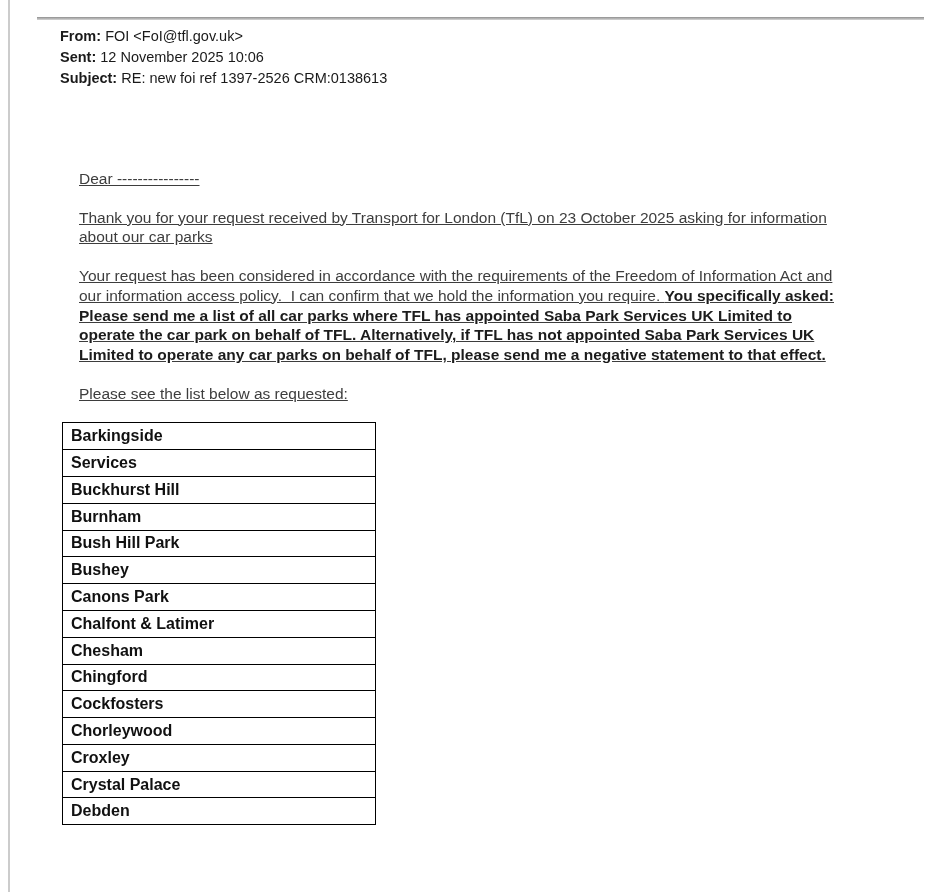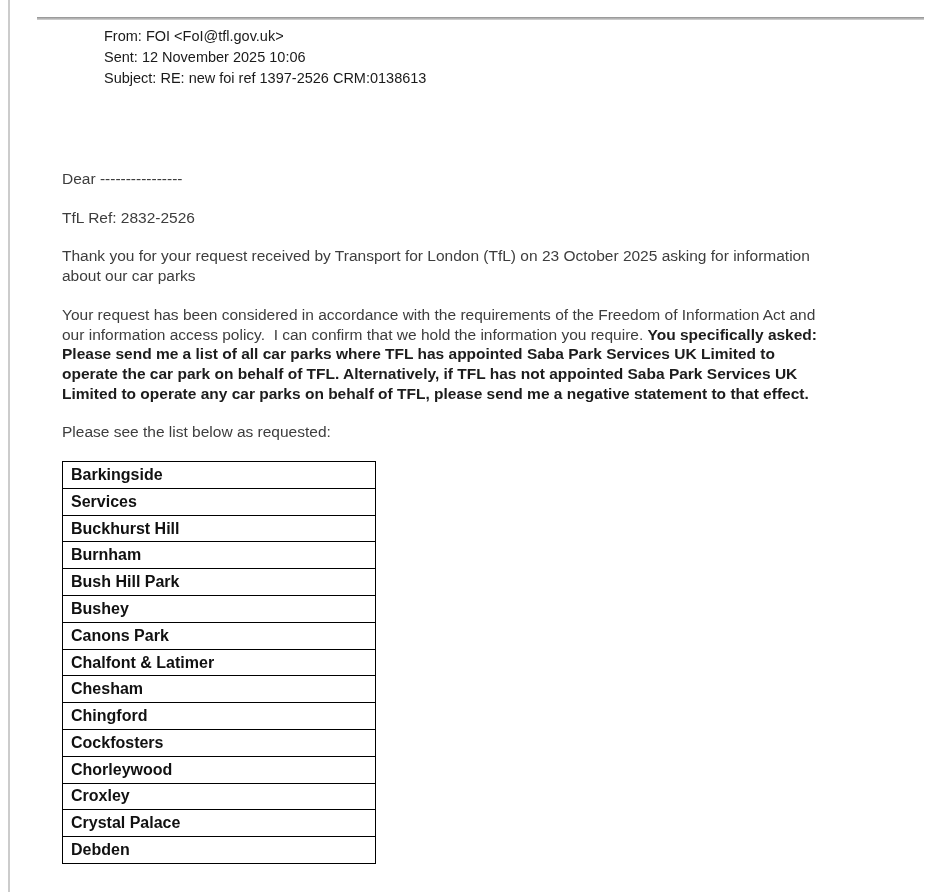--- a/index.html
+++ b/index.html
@@ -33,38 +33,38 @@
   }
   .email-header {
     position: absolute;
     left: 60px;
     top: 26px;
     font-size: 14.5px;
     line-height: 20.8px;
     color: var(--header-text, #1a1a1a);
   }
   .email-header .hline { white-space: pre; }
-  .email-header .hlabel { font-weight: normal; margin-left: 44px; }
+  .email-header .hlabel { font-weight: bold; }
   .redaction-line {
     display: inline-block;
     width: 162px;
     height: 2px;
     background: var(--redaction-line, #a65a55);
     vertical-align: middle;
     margin-left: 6px;
     margin-bottom: 2px;
   }
   .email-body {
     position: absolute;
     left: 62px;
     top: 169px;
     color: var(--body-text, #3d3d3d);
     font-size: 15.5px;
   }
-  .para { margin: 0 0 19px 0; }
+  .para { margin: 0 0 19px 17px; text-decoration: underline; }
   .para .line { line-height: 19.7px; min-height: 19.7px; }
   .para .line span, .para .line strong { white-space: pre; }
   .para strong { color: var(--bold-text, #1c1c1c); }
   table.car-parks {
     border-collapse: collapse;
     width: 314px;
     table-layout: fixed;
   }
   table.car-parks td {
     border: 1px solid var(--table-border, #000000);
@@ -87,23 +87,20 @@
   <div class="email-header">
     <div class="hline"><span class="hlabel">From:</span><span> </span><span>FOI &lt;FoI@tfl.gov.uk&gt;</span></div>
     <div class="hline"><span class="hlabel">Sent:</span><span> </span><span>12 November 2025 10:06</span></div>
     <div class="hline"><span class="hlabel">Subject:</span><span> </span><span>RE: new foi ref 1397-2526 CRM:0138613</span></div>
   </div>
 
   <div class="email-body">
     <div>
         <div class="para">
           <div class="line"><span>Dear ----------------</span></div>
-        </div>
-        <div class="para">
-          <div class="line"><span>TfL Ref: 2832-2526</span></div>
         </div>
         <div class="para">
           <div class="line"><span>Thank you for your request received by Transport for London (TfL) on 23 October 2025 asking for information</span></div>
           <div class="line"><span>about our car parks</span></div>
         </div>
         <div class="para">
           <div class="line"><span>Your request has been considered in accordance with the requirements of the Freedom of Information Act and</span></div>
           <div class="line"><span>our information access policy.  I can confirm that we hold the information you require. </span><strong>You specifically asked:</strong></div>
           <div class="line"><strong>Please send me a list of all car parks where TFL has appointed Saba Park Services UK Limited to</strong></div>
           <div class="line"><strong>operate the car park on behalf of TFL. Alternatively, if TFL has not appointed Saba Park Services UK</strong></div>

